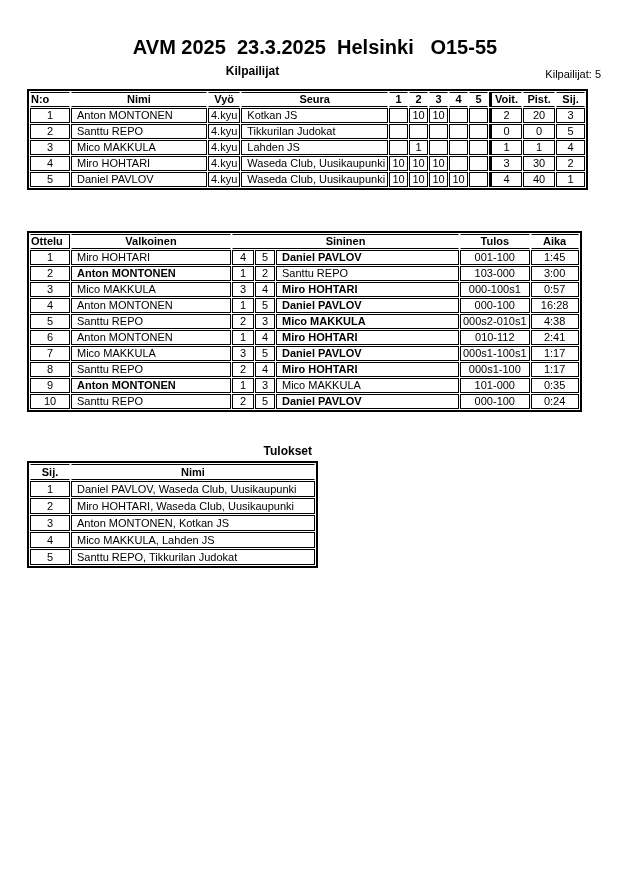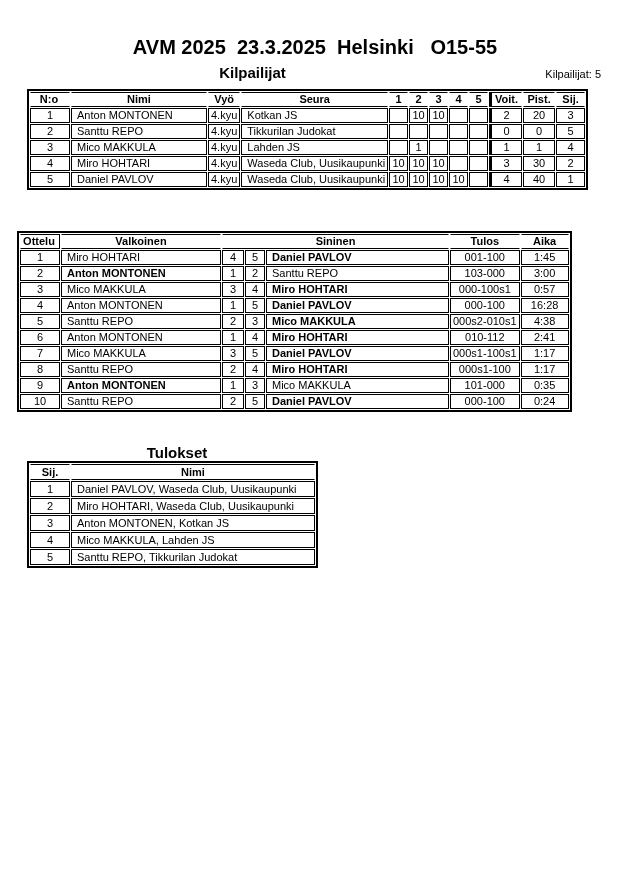--- a/index.html
+++ b/index.html
@@ -4,45 +4,45 @@
 <style>
   html,body { margin:0; padding:0; background:#fff; }
   .page {
     position:relative; width:630px; height:891px; background:#fff;
     font-family:"Liberation Sans", sans-serif; color:#000; overflow:hidden;
   }
   .page-title {
     position:absolute; top:36px; left:0; width:630px;
     text-align:center; font-size:20px; font-weight:bold; white-space:pre;
   }
-  .section-title { position:absolute; font-size:15px; font-weight:bold; text-align:center; }
+  .section-title { position:absolute; font-size:12px; font-weight:bold; text-align:center; }
   .sec-competitors { top:64px; left:27px; width:451px; }
   .sec-matches    { top:206px; left:27px; width:551px; }
-  .sec-results    { top:444px; left:33px; width:288px; }
+  .sec-results    { top:444px; left:24px; width:288px;text-align:right; }
   .count-label { position:absolute; top:68px; right:29px; font-size:11px; }
 
   table {
     position:absolute; border-collapse:separate; border-spacing:1px;
     border:2px solid #000; table-layout:fixed; background:#fff;
   }
   td, th {
     box-sizing:border-box; border:1px solid #000; background:#fff;
     font-size:11px; height:14px; line-height:13px; padding:0 2px;
     overflow:hidden; white-space:nowrap; text-align:center; font-weight:normal;
   }
   th { font-weight:bold; border-left-color:transparent; border-right-color:transparent; }
   th.keep-right { border-right-color:#000; }
   .thickL { border-left:3px solid #000 !important; }
   th.thickL { border-left-color:#000 !important;margin-left:40px; }
   .left { text-align:left; padding-left:5px;margin-top:48px; }
-  .hleft { text-align:center; padding-left:0; }
+  .hleft { text-align:left; padding-left:0; }
   .bold { font-weight:bold; }
   td.club { overflow:visible; position:relative; z-index:2; }
   .t-competitors { top:89px;  left:27px; }
-  .t-matches     { top:231px; left:17px; }
+  .t-matches     { top:231px; left:27px; }
   .t-results     { top:461px; left:27px; }
   .t-results td, .t-results th { height:15px; line-height:14px; }
 </style>
 </head>
 <body>
 
 <div class="page">
 
   <div class="page-title">AVM 2025  23.3.2025  Helsinki   O15-55</div>
   <div class="section-title sec-competitors">Kilpailijat</div>

